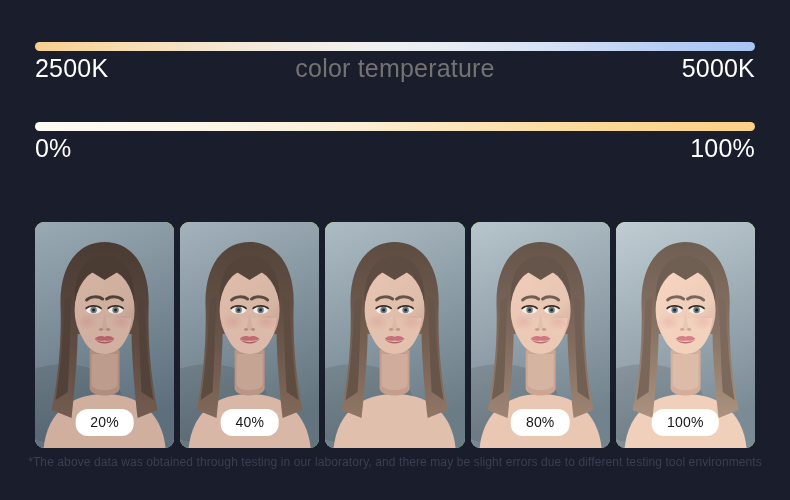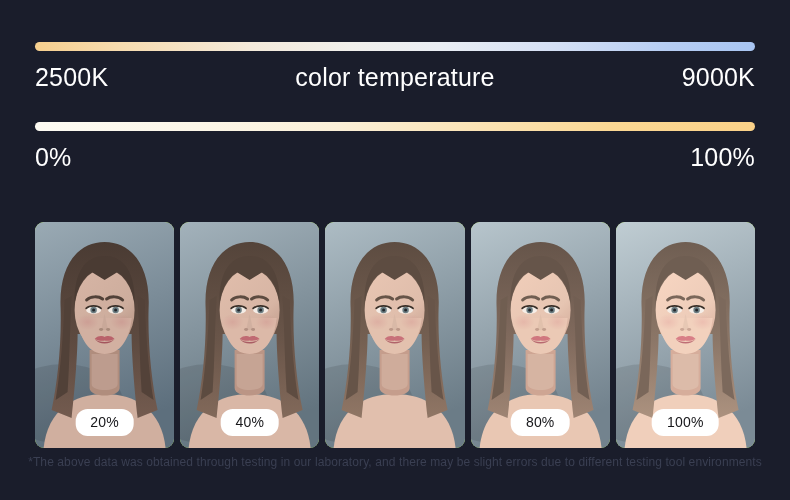--- a/index.html
+++ b/index.html
@@ -53,39 +53,38 @@
     background: linear-gradient(to right,
         #fdfbf3 0%,
         #fcf7e9 22%,
         #fbf0d8 42%,
         #fbe3b4 62%,
         #fbd894 80%,
         #fad188 100%);
   }
 
   .labels {
-    margin-top: 9px;
     display: flex;
     align-items: baseline;
     justify-content: space-between;
     position: relative;
     height: 34px;
   }
   .labels .end {
     color: #ffffff;
     font-size: 25px;
     font-weight: 400;
     letter-spacing: 0.2px;
     line-height: 34px;
   }
   .labels .mid {
     position: absolute;
     left: 50%;
     transform: translateX(-50%);
-    color: #ffffff;
+    color: #737373;
     font-size: 25px;
     font-weight: 400;
     letter-spacing: 0.2px;
     line-height: 34px;
     white-space: nowrap;
   }
 
   
   .samples {
     position: absolute;
@@ -146,21 +145,21 @@
 </head>
 <body>
 
 <div class="page">
 
   <div class="slider-group" id="ct-group">
     <div class="bar bar-ct"></div>
     <div class="labels">
       <span class="end">2500K</span>
       <span class="mid">color temperature</span>
-      <span class="end">9000K</span>
+      <span class="end">5000K</span>
     </div>
   </div>
 
   <div class="slider-group" id="br-group">
     <div class="bar bar-br"></div>
     <div class="labels">
       <span class="end">0%</span>
       <span class="end">100%</span>
     </div>
   </div>

